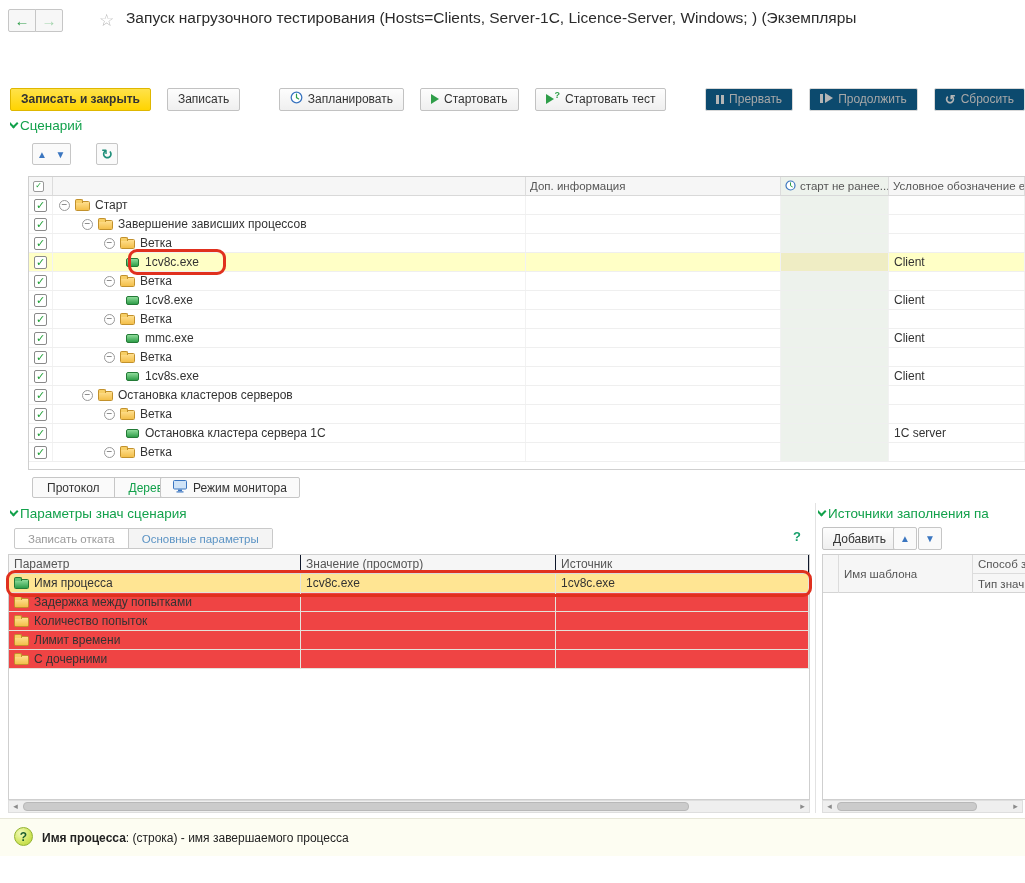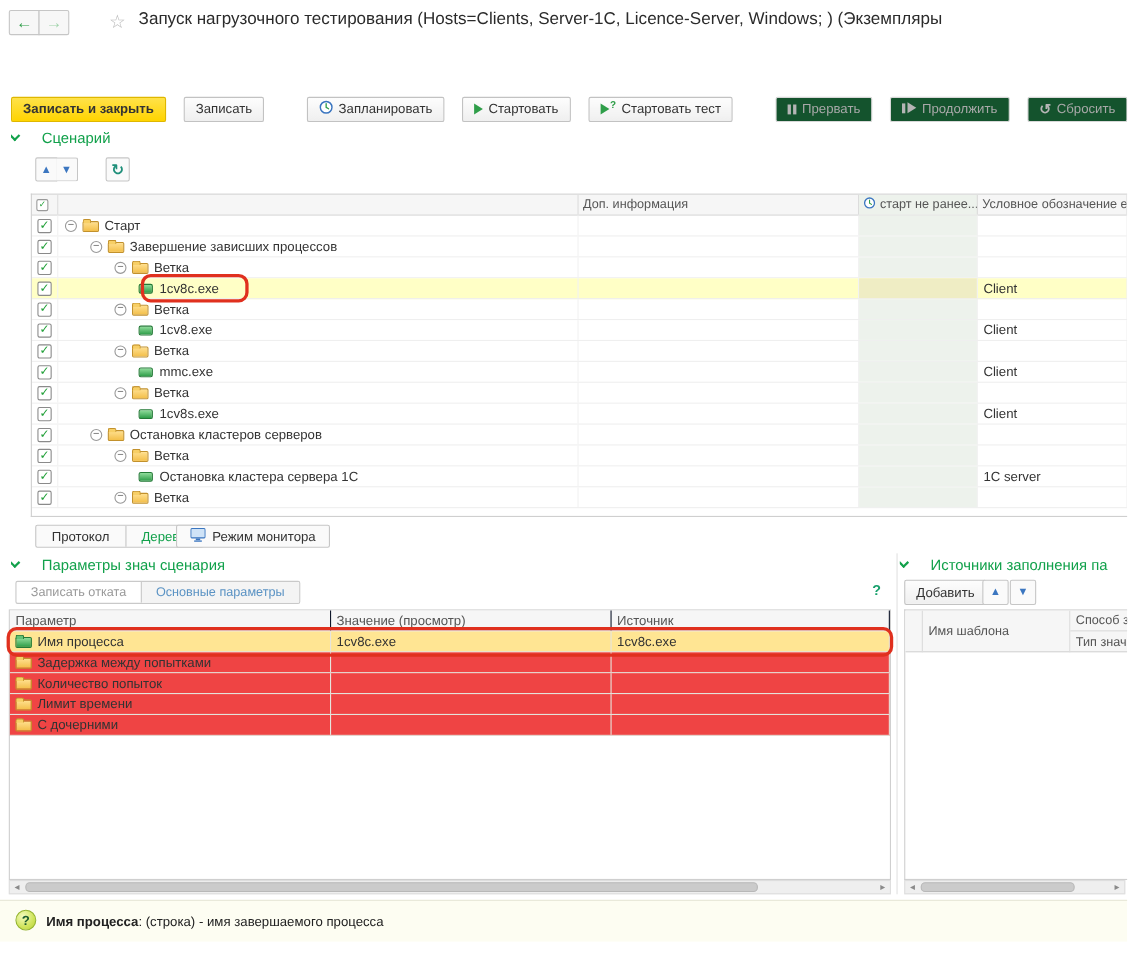--- a/index.html
+++ b/index.html
@@ -21,32 +21,32 @@
        background:#f1f1f1;border:1px solid #c9c9c9;font-size:12.5px;color:#333;cursor:pointer}
   .tablink{position:absolute;top:15px;font-size:12px;color:#18745a;text-decoration:underline;cursor:pointer;white-space:nowrap}
   .tablink.l1{left:101px}
   .tablink.l2{left:306px}
 
   
   .toolbar{position:absolute;left:0;top:84px;right:0;height:30px;display:flex;align-items:center;padding-left:10px;gap:16px}
   .btn{height:23px;display:inline-flex;align-items:center;gap:5px;padding:0 10px;border:1px solid #c2c2c2;
        background:linear-gradient(#fdfdfd,#efefef);border-radius:2px;font-size:12px;color:#333;cursor:pointer;white-space:nowrap}
   .btn.primary{background:linear-gradient(#ffe24a,#ffd400);border-color:#dfb700;font-weight:600}
-  .btn.disabled{color:#a8a8a8;background:#14532d;border-color:#d8d8d8;cursor:default}
+  .btn.disabled{color:#a8a8a8;background:#0c4a6e;border-color:#d8d8d8;cursor:default}
   .tsep{width:8px}
   .play{width:0;height:0;border-left:8px solid #2f9e49;border-top:5px solid transparent;border-bottom:5px solid transparent}
   .play.gray{border-left-color:#b5b5b5}
   .supq{color:#2f9e49;font-size:9px;font-weight:bold;margin:-8px 0 0 -4px}
   .pauseico{display:inline-flex;gap:2px}
   .pauseico i{width:3px;height:9px;background:#b5b5b5;display:inline-block}
   .resumebar{width:3px;height:9px;background:#b5b5b5;display:inline-block;margin-right:2px}
   .resetglyph{color:#b5b5b5;font-size:13px;font-weight:bold;line-height:1}
 
   
-  .sec-title{position:absolute;display:flex;align-items:center;gap:21px;font-size:13.5px;color:#12a14b;white-space:nowrap;overflow:hidden}
+  .sec-title{position:absolute;display:flex;align-items:center;gap:3px;font-size:13.5px;color:#12a14b;white-space:nowrap;overflow:hidden}
   .chev{width:7px;height:7px;border-left:2px solid #12a14b;border-bottom:2px solid #12a14b;transform:rotate(-45deg);margin-top:-4px;flex:none}
 
   
   .sbtn{position:absolute;top:143px;width:20px;height:22px;border:1px solid #c6c6c6;background:#fafafa;
         display:flex;align-items:center;justify-content:center;cursor:pointer;font-size:10px;color:#3b76c0}
   .sbtn.up{left:32px;border-radius:2px 0 0 2px}
   .sbtn.down{left:51px;border-left:none;border-radius:0 2px 2px 0}
   .sbtn.refresh{left:96px;width:22px;border-radius:2px;color:#1f8f7a;font-size:14px;font-weight:bold}
 
   

